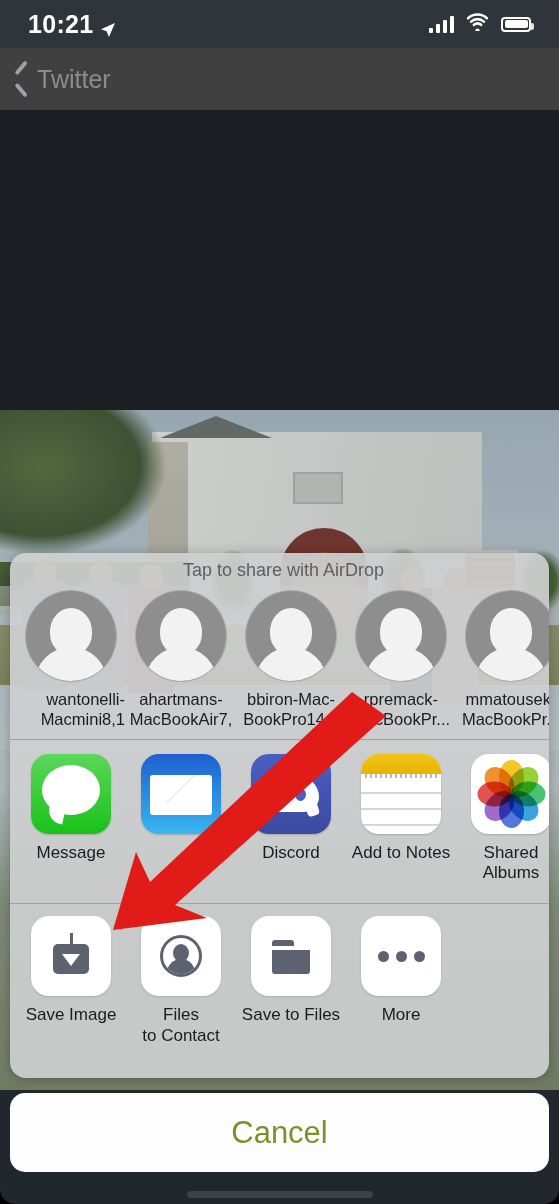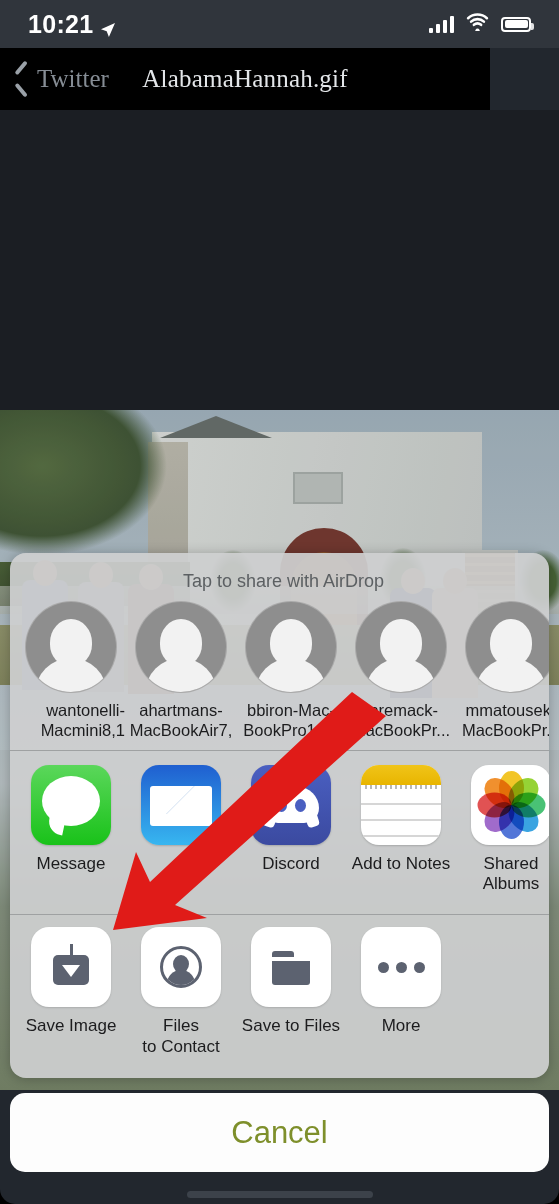--- a/index.html
+++ b/index.html
@@ -24,22 +24,22 @@
   .bars i:nth-child(1){ height:5px; background:#fdfdfd; }
   .bars i:nth-child(2){ height:9px; }
   .bars i:nth-child(3){ height:13px; }
   .bars i:nth-child(4){ height:17px; }
   .batt { width:30px; height:15px; border:2px solid #fff; border-radius:4px; position:relative; }
   .batt:after { content:""; position:absolute; right:-5px; top:4px; width:3px; height:7px;
     background:#fff; border-radius:0 2px 2px 0; opacity:.85; }
   .batt i { position:absolute; inset:1.5px; background:#fff; border-radius:2px; }
 
   
-  #navbar { position:absolute; top:48px; left:0; width:490px; height:62px;
-    background:#000000;font-family:Liberation Serif, serif; }
+  #navbar { position:absolute; top:48px; left:0; width:559px; height:62px;
+    background:#404040; }
   #back-btn { position:absolute; left:14px; top:50%; transform:translateY(-50%);
     display:flex; align-items:center; gap:6px; color:#868d95; }
   .chev { width:17px; height:30px; position:relative; }
   .chev:before,.chev:after{ content:""; position:absolute; left:2px; width:16px; height:4px;
     background:#9aa1a8; border-radius:2px; }
   .chev:before{ top:8px; transform:rotate(-50deg); transform-origin:left center; }
   .chev:after{ top:18px; transform:rotate(50deg); transform-origin:left center; }
   #back-label { font-size:25px; color:#868d95; }
   #nav-title { position:absolute; left:0; right:0; top:50%; transform:translateY(-50%);
     text-align:center; font-size:25px; color:#e3e6e9; font-weight:500; letter-spacing:.2px; }
@@ -84,21 +84,21 @@
   .person { position:absolute; bottom:260px; width:46px; height:110px; border-radius:8px 8px 0 0; }
   .head { position:absolute; top:-20px; left:50%; transform:translateX(-50%);
     width:24px; height:26px; border-radius:50%; background:#c9a385; }
   #photo-dim { position:absolute; inset:0; background:rgba(20,22,26,.12); }
 
   
   #sheet { position:absolute; left:10px; top:553px; width:539px; height:525px;
     background:rgba(205,207,208,.93); border-radius:16px; overflow:hidden;
     box-shadow:0 1px 12px rgba(0,0,0,.25); }
   #airdrop-title { text-align:center; font-size:18px; color:#5c6063;
-    padding-top:18px; padding-bottom:5px;margin-left:8px; }
+    padding-top:7px; padding-bottom:5px;margin-left:8px; }
   #airdrop-row { display:flex; padding:0 6px; gap:0; }
   .ad-item { width:110px; flex:0 0 110px; display:flex; flex-direction:column;
     align-items:center; padding-top:4px; }
   .avatar { width:92px; height:92px; border-radius:50%; background:#8e8e8e;
     position:relative; overflow:hidden; border:1px solid rgba(255,255,255,.25); }
   .av-head { position:absolute; left:50%; top:17px; transform:translateX(-50%);
     width:42px; height:47px; border-radius:50% 50% 46% 46%; background:#f2f2f2; }
   .av-body { position:absolute; left:50%; bottom:-14px; transform:translateX(-50%);
     width:72px; height:48px; border-radius:36px 36px 0 0; background:#f2f2f2; }
   .ad-label { margin-top:7px; font-size:16.5px; line-height:20px; color:#1c1c1e;
@@ -238,21 +238,20 @@
           <i></i>
         </span>
     </div>
   </div>
 
   <div id="navbar">
     <div id="back-btn">
       <span class="chev"></span>
       <span id="back-label">Twitter</span>
     </div>
-    <div id="nav-title">AlabamaHannah.gif</div>
   </div>
 
   <div id="darkarea"></div>
 
   <div id="photo">
     <div class="sky"></div>
     <div class="chapel"></div>
     <div class="chapel-roof"></div>
     <div class="chapel-tower"></div>
     <div class="chapel-plaque"></div>

